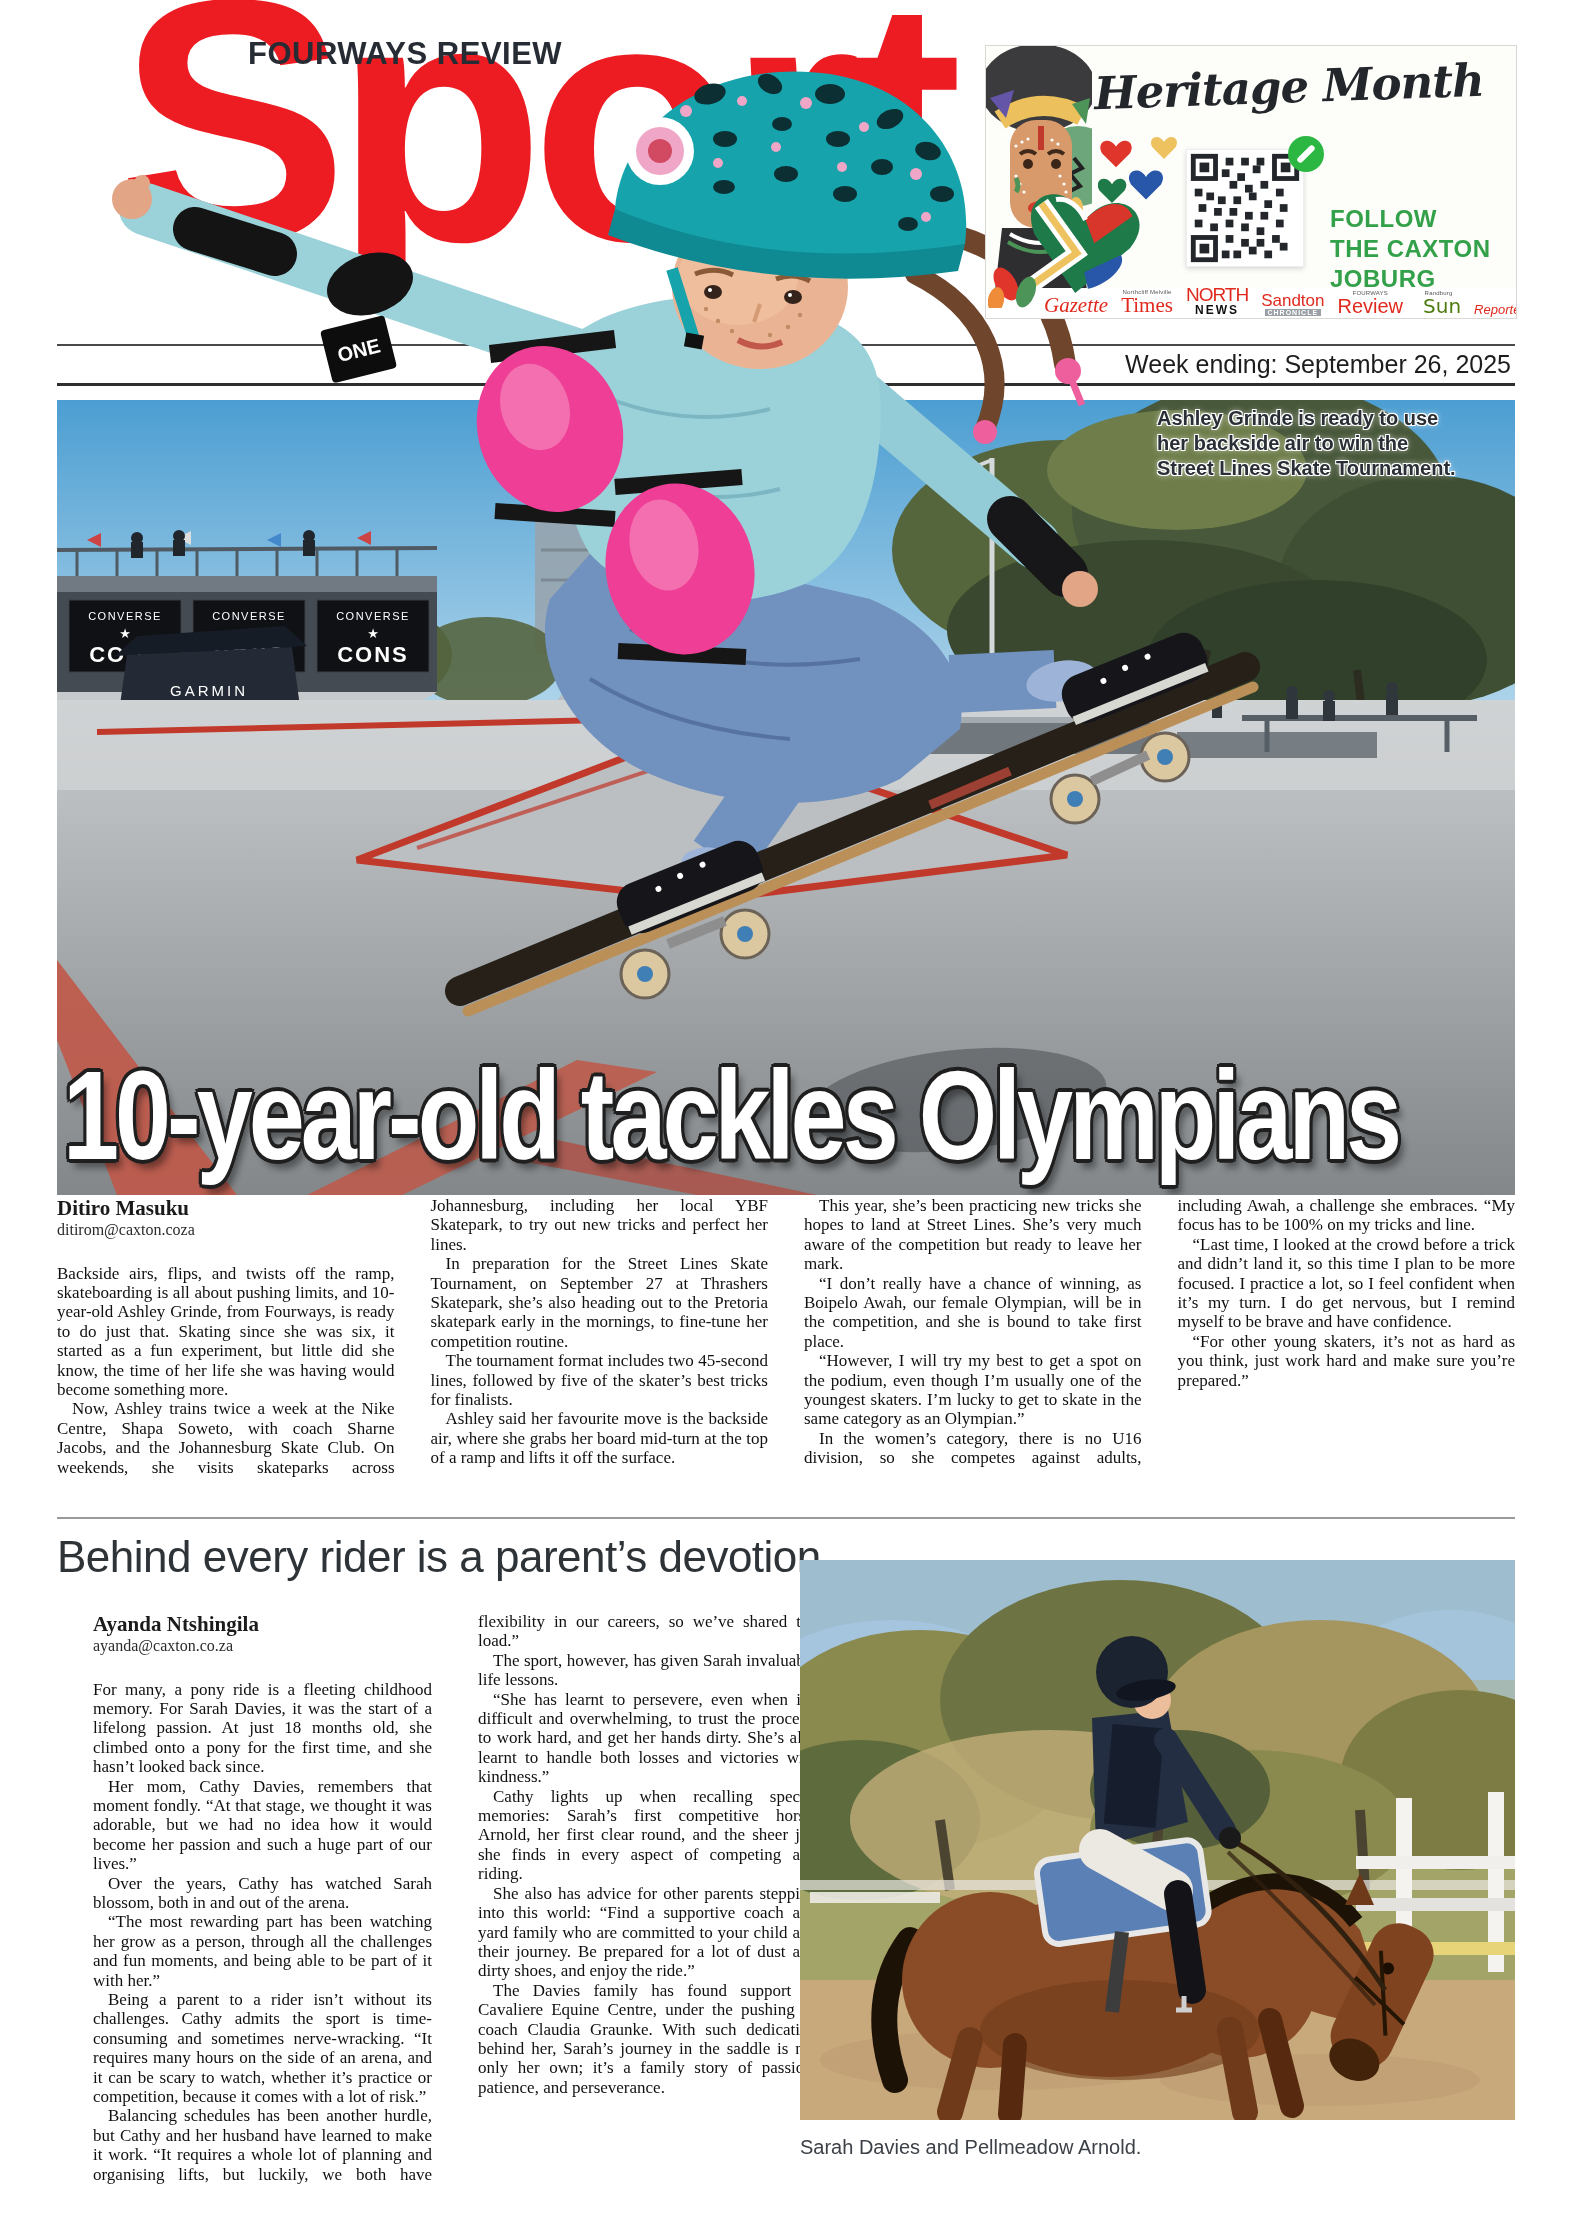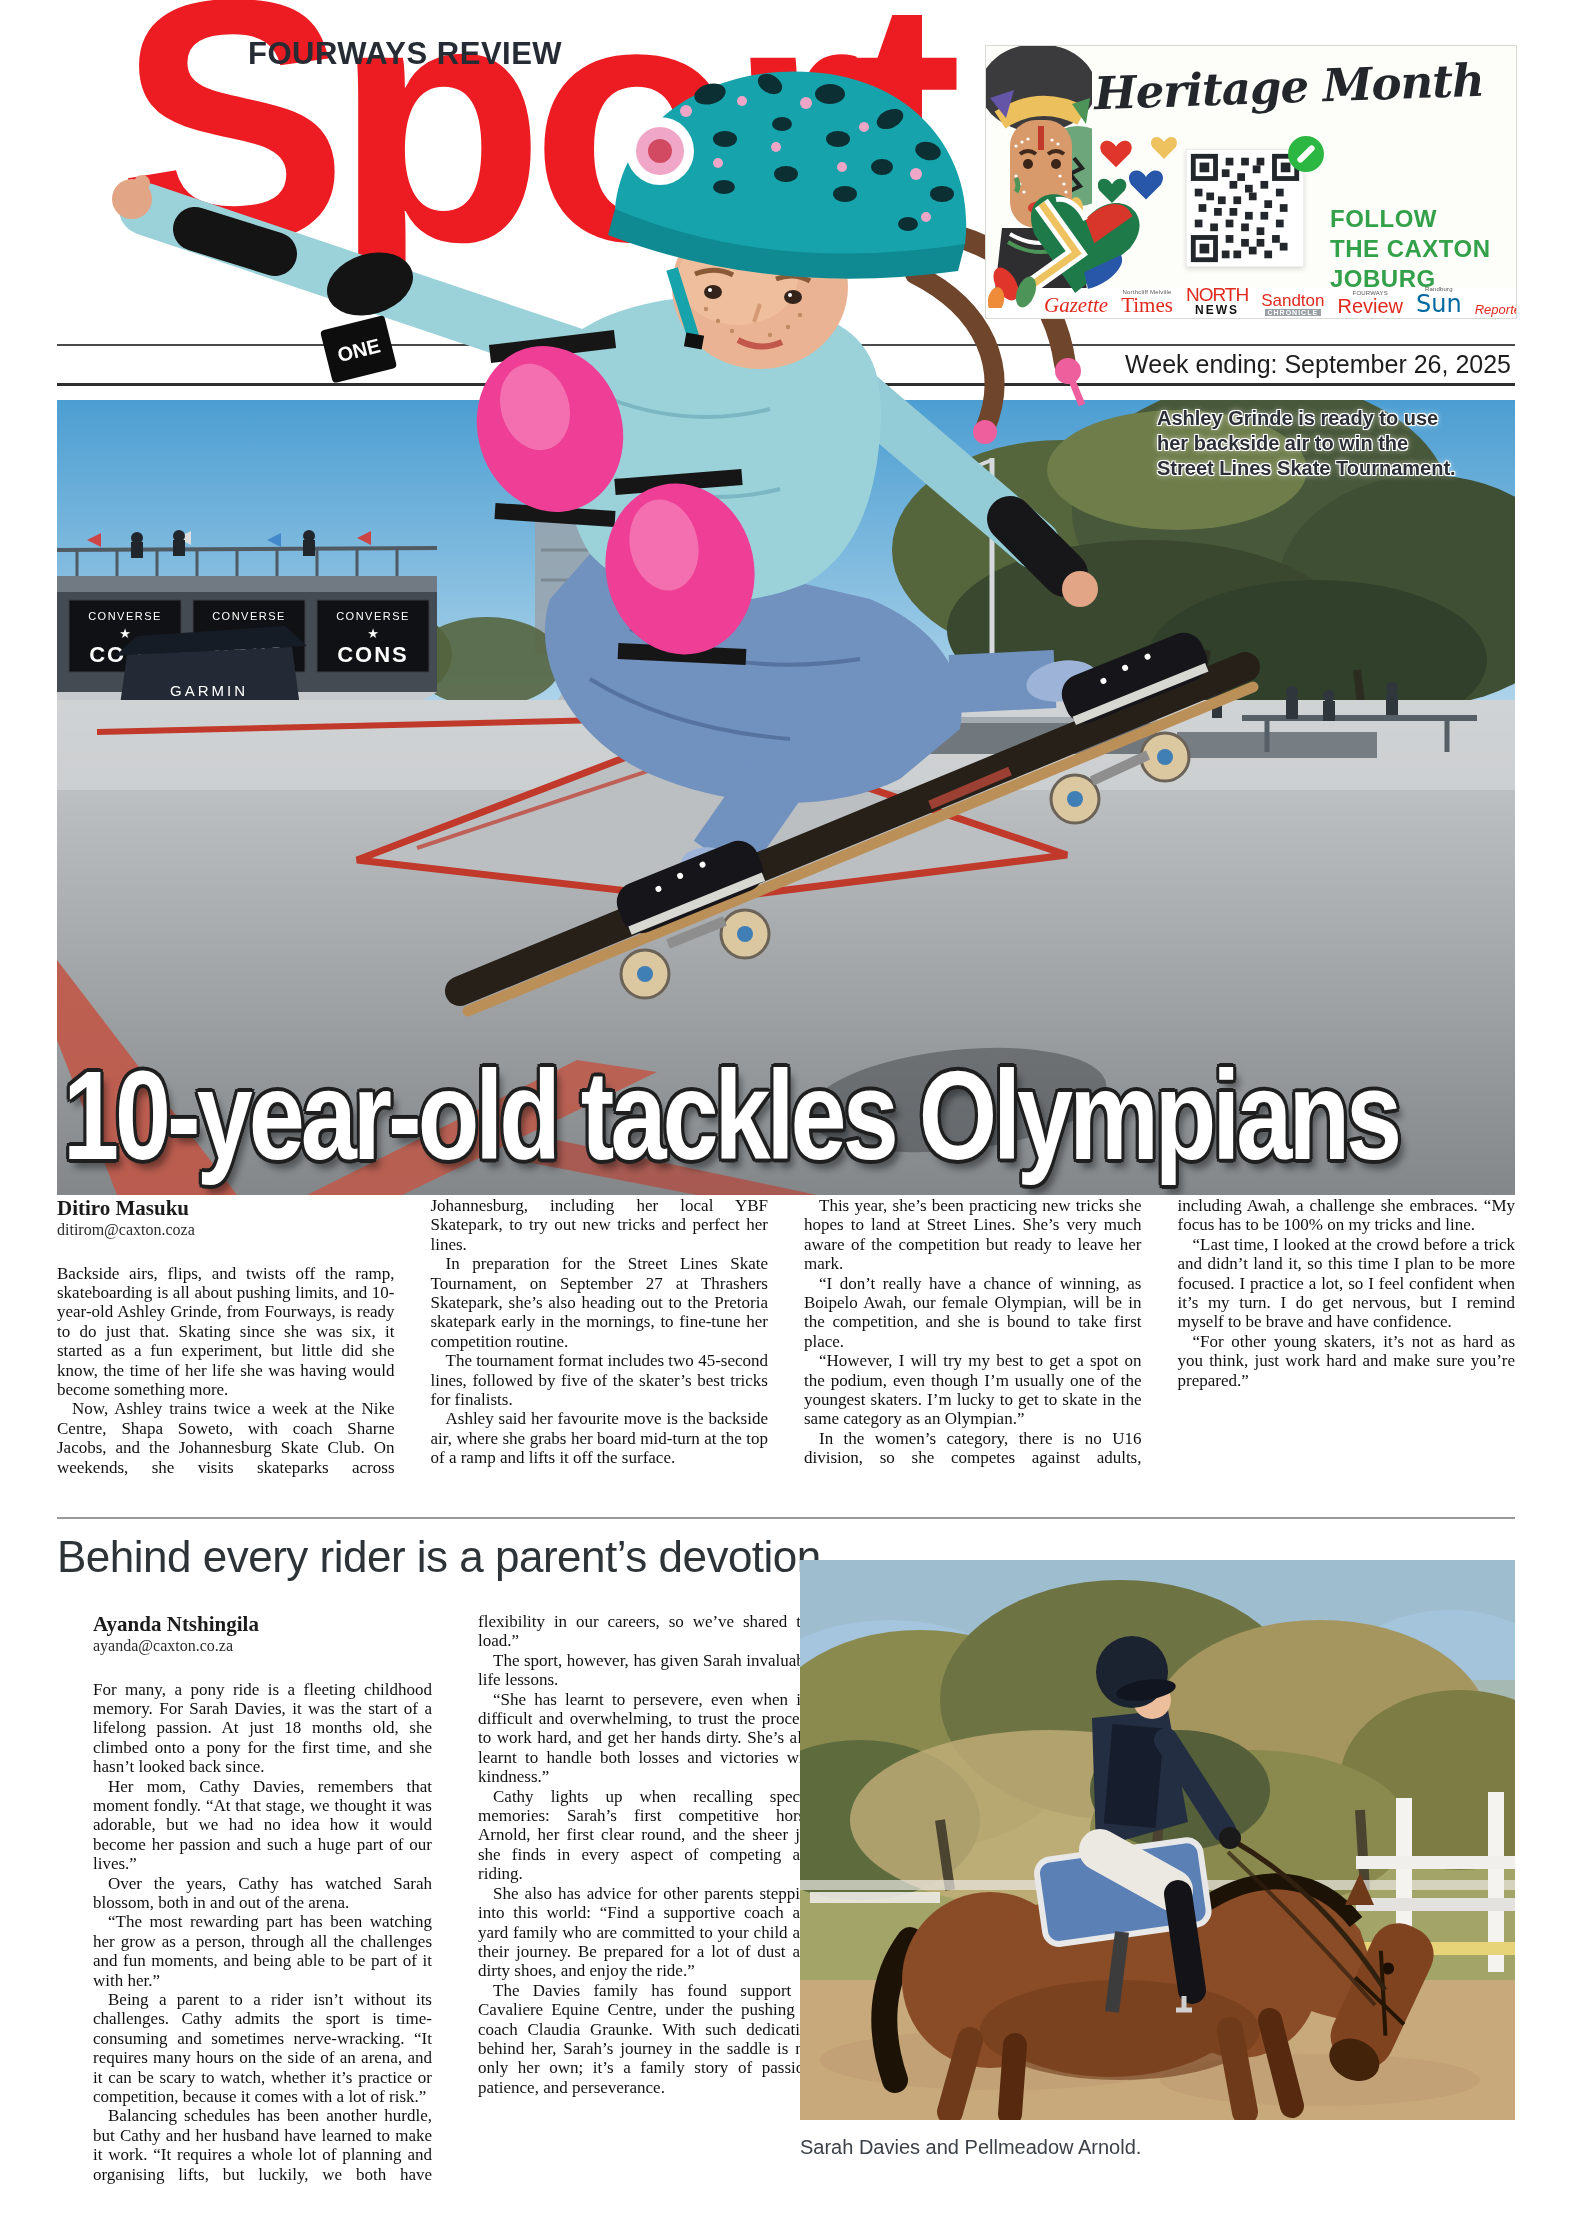--- a/index.html
+++ b/index.html
@@ -33,21 +33,21 @@
   .logo{display:flex;flex-direction:column;align-items:center;line-height:1;}
   .logo .sm{font-size:6px;color:#555;letter-spacing:.2px;white-space:nowrap;}
   .logo .main{font-weight:normal;white-space:nowrap;}
   .lg-gazette .main{font-family:"Liberation Serif",serif;font-style:italic;color:#e02a1e;font-size:21px;}
   .lg-times .main{font-family:"Liberation Serif",serif;color:#e02a1e;font-size:21px;}
   .lg-alex .main{color:#e02a1e;font-size:19px;letter-spacing:-1px;}
   .lg-alex .sub{font-size:12px;color:#111;letter-spacing:2px;font-weight:bold;}
   .lg-sandton .main{color:#e02a1e;font-size:17px;}
   .lg-sandton .sub{font-size:7px;color:#fff;background:#9aa0a6;padding:0 3px;letter-spacing:1px;font-weight:bold;}
   .lg-review .main{color:#e02a1e;font-size:20px;}
-  .lg-sun .main{color:#0369a1;font-size:24px;font-family:"DejaVu Sans",sans-serif;}
+  .lg-sun .main{color:#4d7c0f;font-size:20px;font-family:"DejaVu Sans",sans-serif;margin-left:7px;}
   .lg-reporter .main{color:#e02a1e;font-style:italic;font-size:13px;}
   
   .photo{position:absolute;left:57px;top:400px;width:1458px;height:795px;overflow:hidden;z-index:10;background:#9fc8e2;}
   .photo-caption{position:absolute;right:58px;top:6px;width:300px;font-size:20px;font-weight:bold;
     color:#2a2f36;line-height:25px;
     text-shadow:-1px -1px 0 #fff,1px -1px 0 #fff,-1px 1px 0 #fff,1px 1px 0 #fff,0 0 6px #fff;}
   .main-headline{position:absolute;left:6px;bottom:16px;white-space:nowrap;transform:scaleX(.8);
     transform-origin:left bottom;font-size:126px;font-weight:900;letter-spacing:-5px;color:#fff;line-height:1;
     text-shadow:-4px 0 0 #1f1f1f,4px 0 0 #1f1f1f,0 -4px 0 #1f1f1f,0 4px 0 #1f1f1f,
       -3px -3px 0 #1f1f1f,3px 3px 0 #1f1f1f,-3px 3px 0 #1f1f1f,3px -3px 0 #1f1f1f,7px 9px 8px rgba(0,0,0,.4);}

